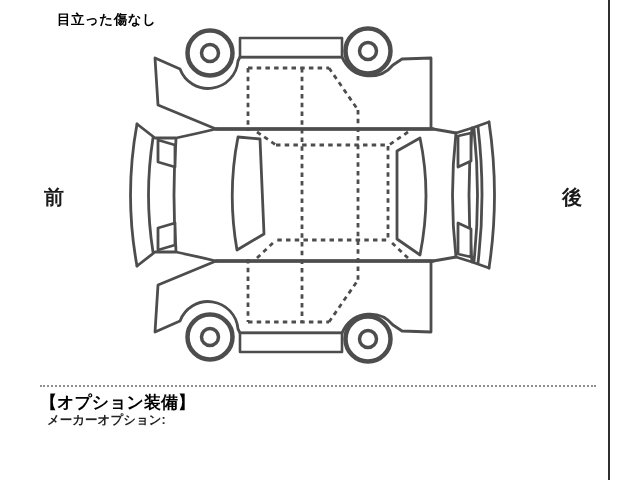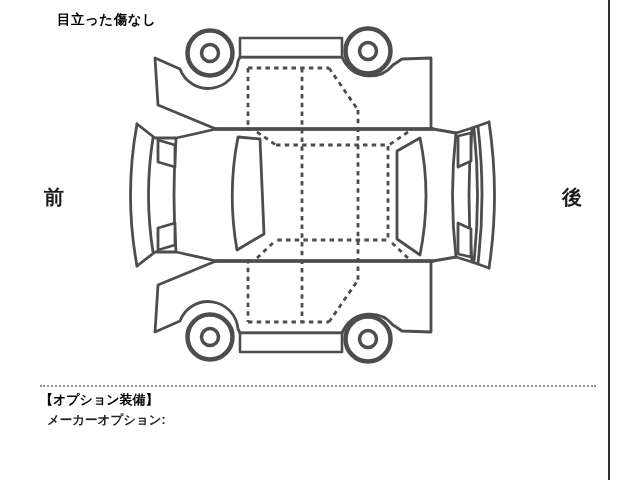--- a/index.html
+++ b/index.html
@@ -17,21 +17,21 @@
     font-size:20px;font-weight:bold;color:#1a1a1a;line-height:1;white-space:nowrap;
   }
   .side-label.front{left:44px;top:187px;}
   .side-label.rear{left:562px;top:187px;}
   .diagram-svg{left:0;top:0;width:640px;height:480px;}
   .dotted-separator{
     left:40px;top:385px;width:556px;height:0;
     border-top:2px dotted #8f8f8f;
   }
   .options-heading{
-    left:40px;top:391px;font-size:13px;font-weight:bold;color:#000;white-space:nowrap;
+    left:40px;top:391px;font-size:17px;font-weight:bold;color:#000;white-space:nowrap;
   }
   .maker-option-label{
     left:47px;top:412px;font-size:12.5px;font-weight:bold;color:#222;white-space:nowrap;
   }
   .page-border-right{
     left:608px;top:0;width:2px;height:480px;background:#2f2f2f;
   }
 </style>
 </head>
 <body>

